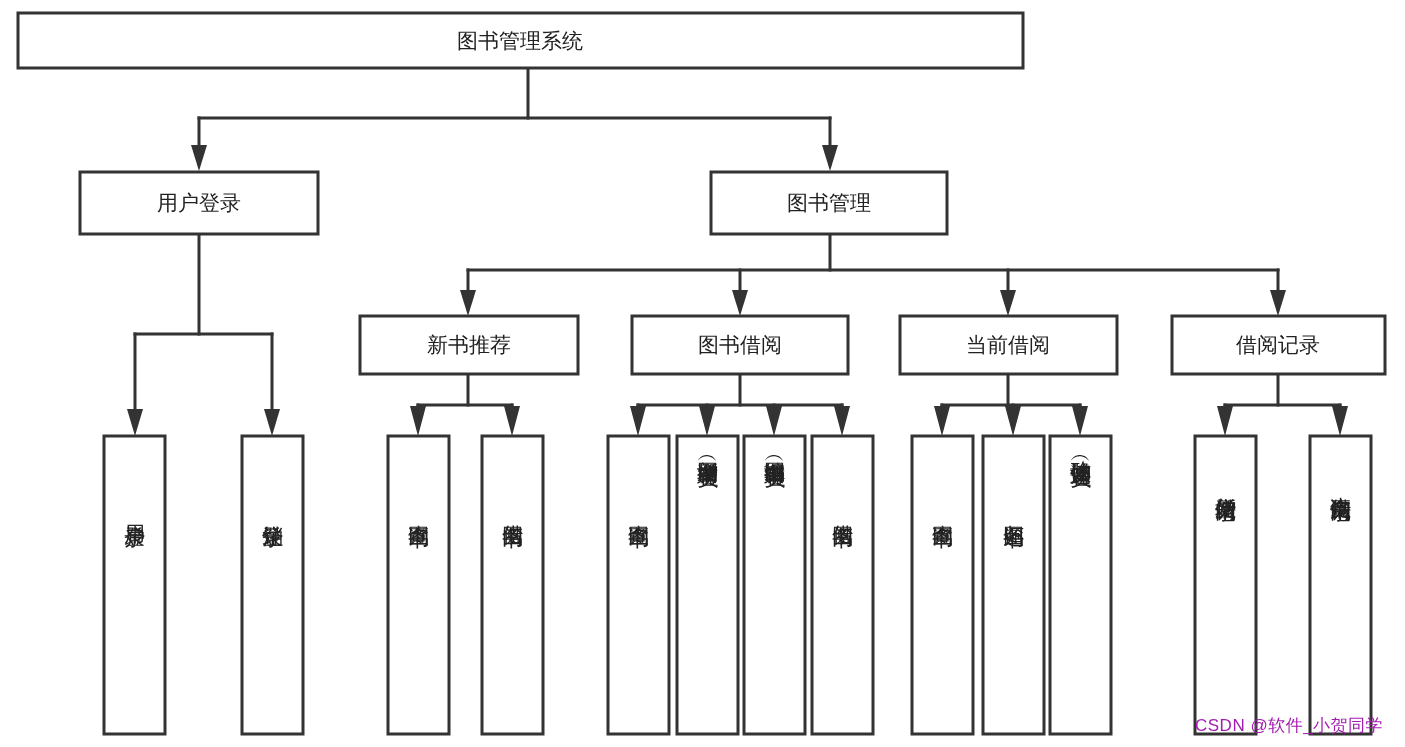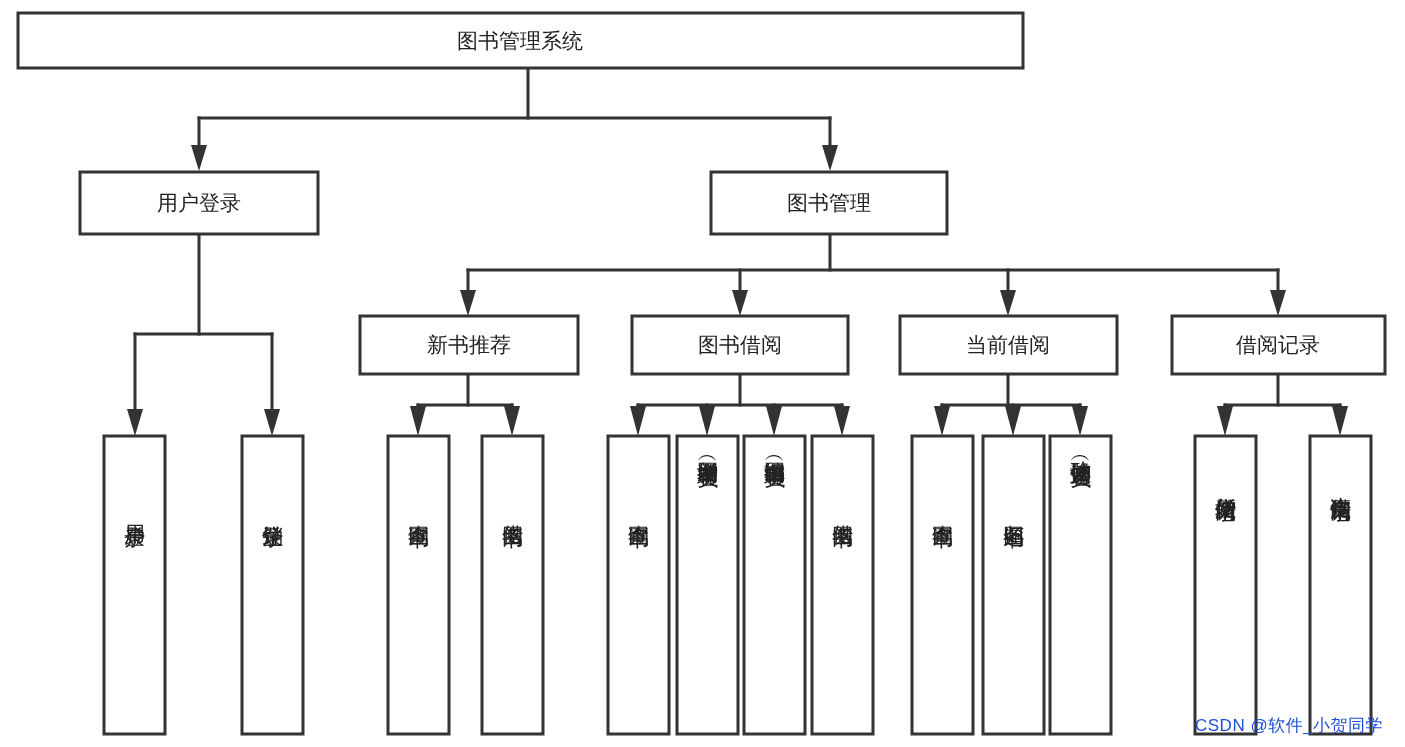--- a/index.html
+++ b/index.html
@@ -65,21 +65,21 @@
     color: #222222;
     letter-spacing: 1px;
     white-space: nowrap;
   }
   .watermark {
     position: absolute;
     left: 1195px;
     top: 714px;
     font-family: "Liberation Sans", "DejaVu Sans", sans-serif;
     font-size: 17px;
-    color: #1d4ed8;
+    color: #a21caf;
     white-space: nowrap;
     letter-spacing: 0.5px;
   }
 </style>
 </head>
 <body>
 
 <div id="diagram-root">
 
   <svg class="diagram" viewBox="0 0 1405 747" xmlns="http://www.w3.org/2000/svg">

